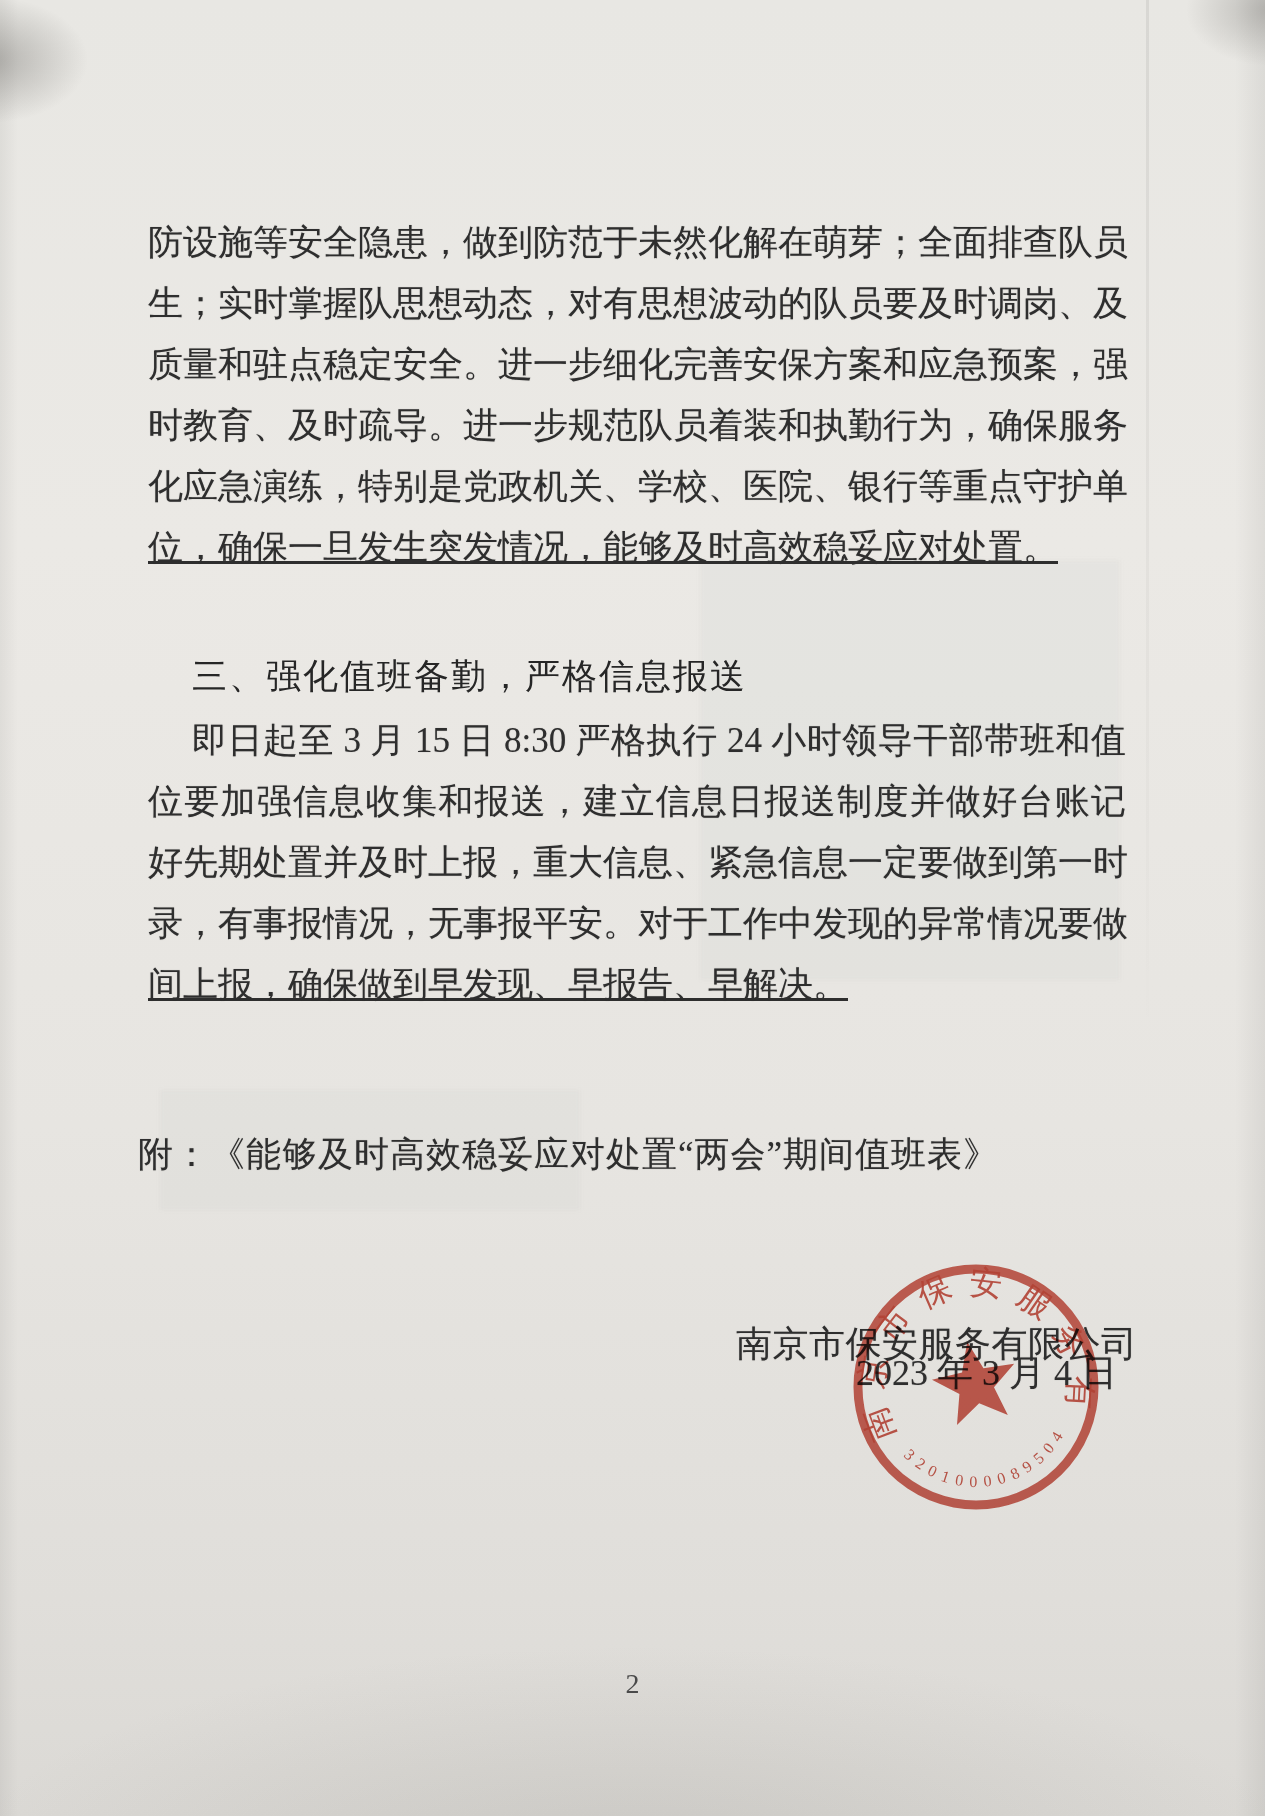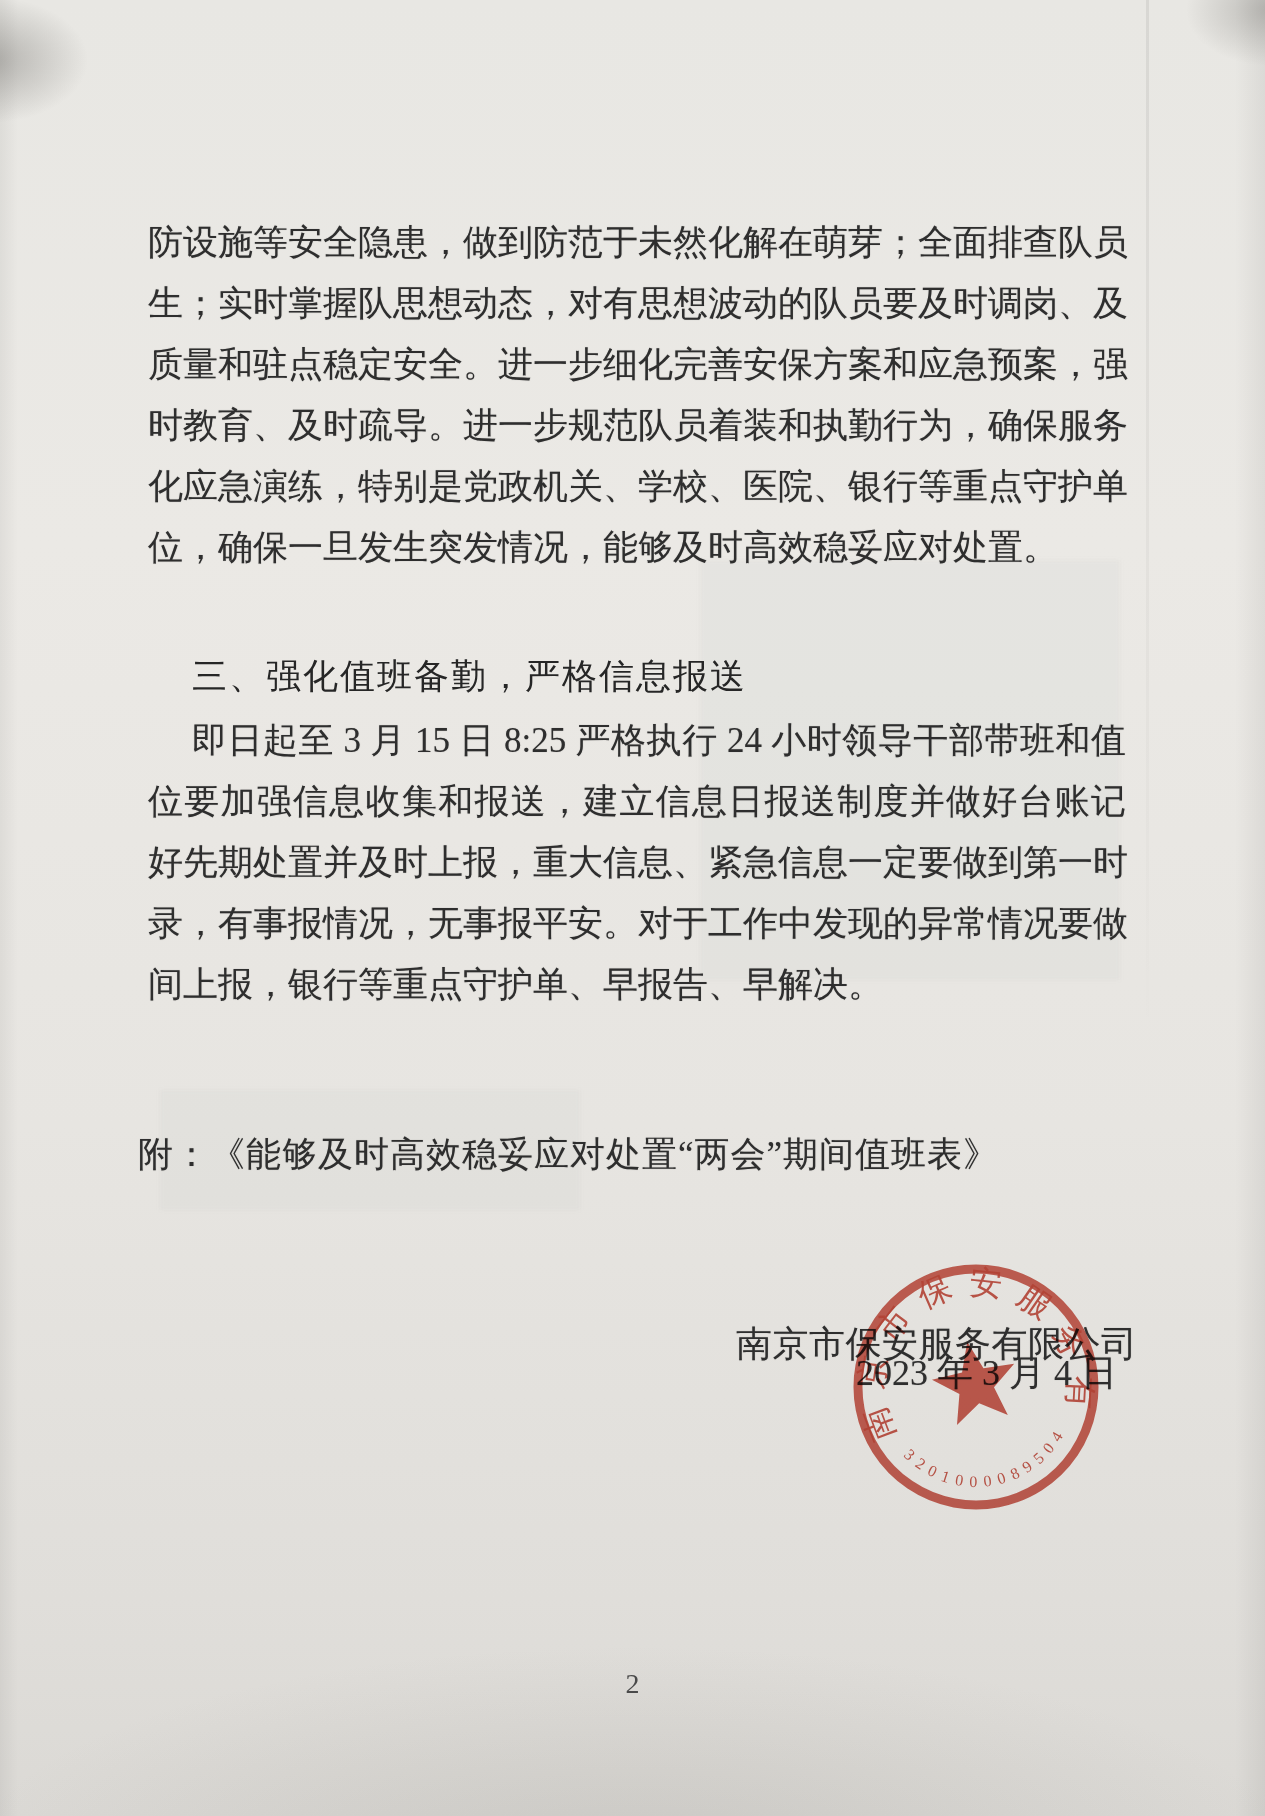--- a/index.html
+++ b/index.html
@@ -26,21 +26,21 @@
   .ghost{
     position:absolute;background:rgba(125,133,128,.045);
     filter:blur(2px);pointer-events:none;
   }
   .body-text{position:absolute;left:148px;width:978px;font-size:35px;}
   .body-text .line{
     height:61px;line-height:61px;white-space:nowrap;
     text-align:justify;text-align-last:justify;
     text-shadow:0 0 1px rgba(46,46,46,.35);
   }
-  .body-text .line.last{text-align-last:left;white-space:normal;}
+  .body-text .line.last{text-align-last:left;white-space:normal;text-decoration:underline;}
   #para1{top:212px;}
   #para2{top:710px;}
   #para2 .line:first-child{text-indent:44px;}
   .heading{
     position:absolute;left:140px;top:645px;width:978px;margin:0;
     padding-left:52px;font-size:35px;line-height:61px;font-weight:400;
     font-family:"Liberation Sans","DejaVu Sans",sans-serif;
     color:#262626;letter-spacing:2px;
   }
   .attachment{
@@ -83,25 +83,25 @@
       <div class="line">生；实时掌握队思想动态，对有思想波动的队员要及时调岗、及</div>
       <div class="line">质量和驻点稳定安全。进一步细化完善安保方案和应急预案，强</div>
       <div class="line">时教育、及时疏导。进一步规范队员着装和执勤行为，确保服务</div>
       <div class="line">化应急演练，特别是党政机关、学校、医院、银行等重点守护单</div>
       <div class="line last">位，确保一旦发生突发情况，能够及时高效稳妥应对处置。</div>
     </div>
 
   <h2 class="heading">三、强化值班备勤，严格信息报送</h2>
 
   <div id="para2" class="body-text">
-      <div class="line">即日起至 3 月 15 日 8:25 严格执行 24 小时领导干部带班和值</div>
+      <div class="line">即日起至 3 月 15 日 8:30 严格执行 24 小时领导干部带班和值</div>
       <div class="line">位要加强信息收集和报送，建立信息日报送制度并做好台账记</div>
       <div class="line">好先期处置并及时上报，重大信息、紧急信息一定要做到第一时</div>
       <div class="line">录，有事报情况，无事报平安。对于工作中发现的异常情况要做</div>
-      <div class="line last">间上报，银行等重点守护单、早报告、早解决。</div>
+      <div class="line last">间上报，确保做到早发现、早报告、早解决。</div>
     </div>
 
   <div class="attachment">附：《能够及时高效稳妥应对处置“两会”期间值班表》</div>
 
   <div class="sig-company">南京市保安服务有限公司</div>
   <div class="sig-date">2023 年 3 月 4 日</div>
 
   <svg class="seal" viewBox="0 0 260 260" aria-hidden="true">
     <defs>
       <path id="arcTop" d="M 42.6 161.8 A 93 93 0 1 1 217.4 161.8" fill="none"></path>

